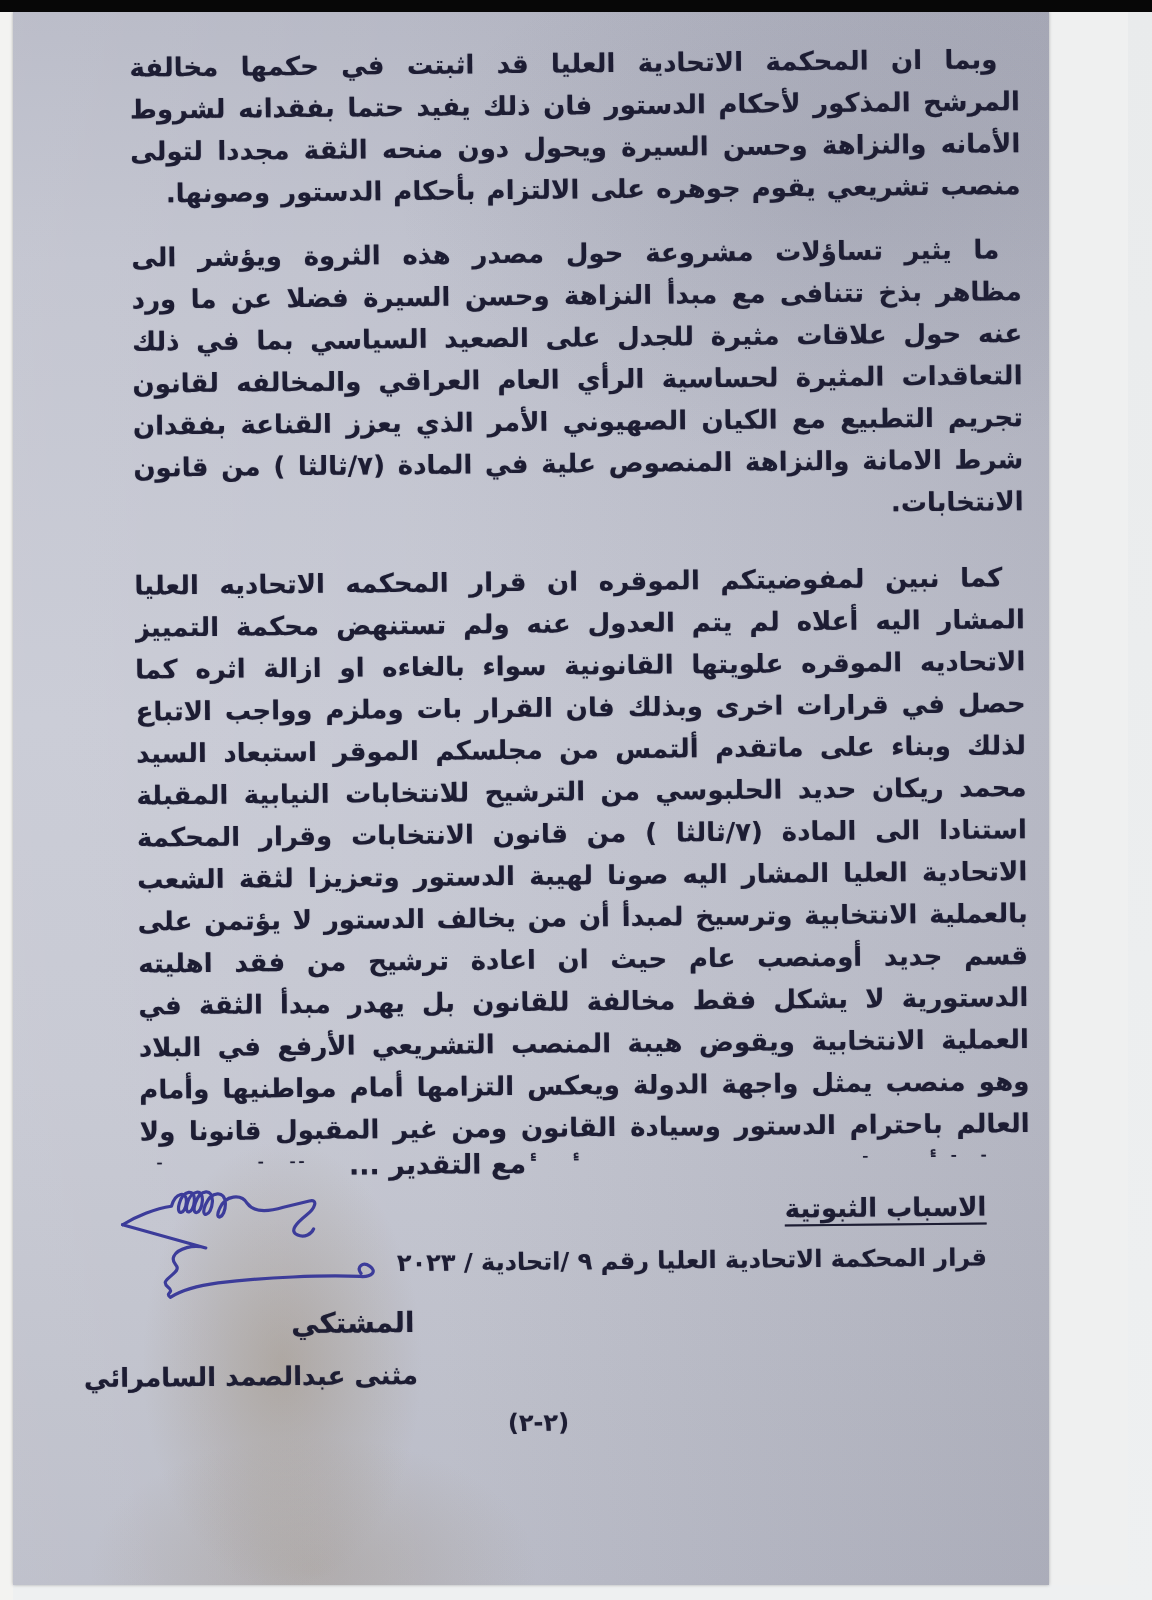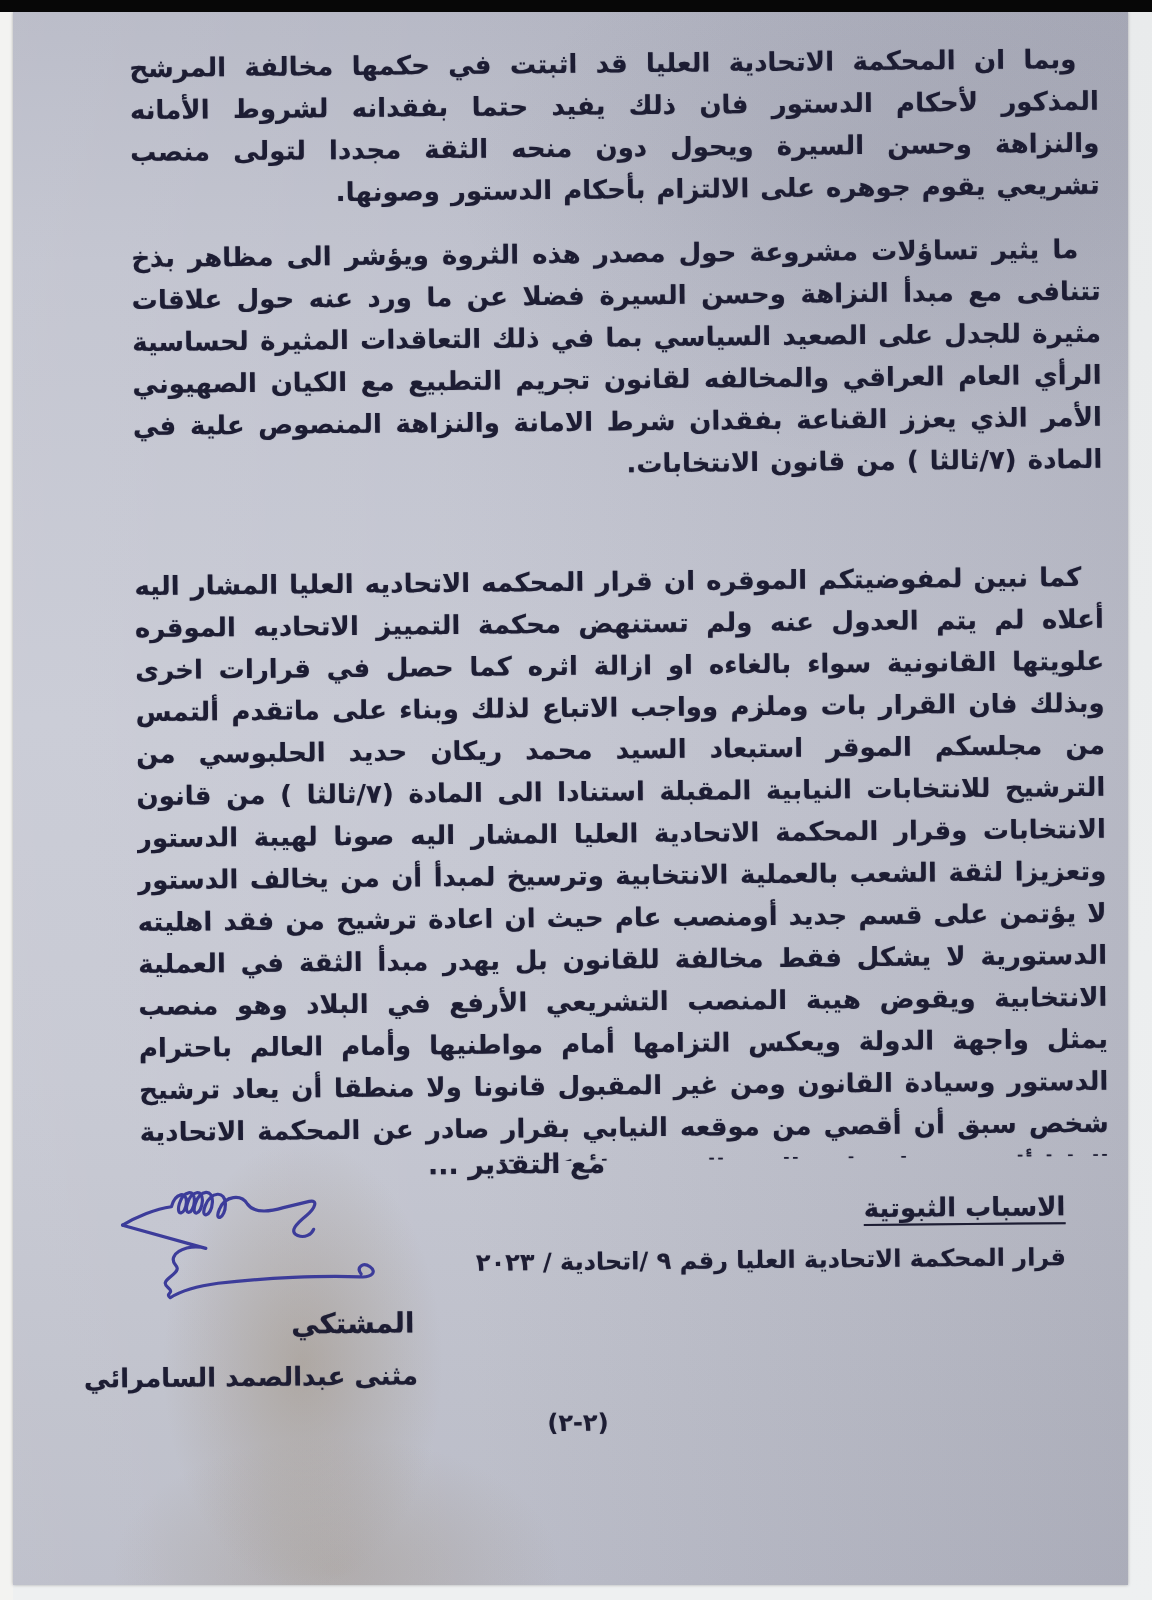--- a/index.html
+++ b/index.html
@@ -27,21 +27,21 @@
   }
   .right-strip{
     position:absolute;top:12px;right:0;width:24px;height:1588px;
     background:linear-gradient(180deg,#e9ebec,#eef0f1);
   }
   .bottom-strip{
     position:absolute;left:13px;right:24px;top:1585px;height:15px;
     background:#eef0f1;
   }
   .paper{
-    position:absolute;left:13px;top:12px;width:1115px;height:1573px;
+    position:absolute;left:13px;top:12px;width:1036px;height:1573px;
     background:
       radial-gradient(ellipse 200px 320px at 26% 86%, rgba(148,130,104,0.42), rgba(148,130,104,0) 70%),
       radial-gradient(ellipse 320px 190px at 29% 99%, rgba(150,132,106,0.30), rgba(150,132,106,0) 70%),
       radial-gradient(ellipse 600px 350px at 80% 12%, rgba(70,75,95,0.10), rgba(70,75,95,0) 75%),
       linear-gradient(88deg, rgba(255,255,255,0.10) 0%, rgba(255,255,255,0.03) 40%, rgba(40,40,60,0.06) 78%, rgba(40,40,60,0.10) 100%),
       linear-gradient(180deg,#b5b7c4 0%,#bfc1cd 16%,#c6c8d3 45%,#c3c5d0 68%,#bcbec9 88%,#b8bac6 100%);
     box-shadow:0 0 3px rgba(40,40,50,0.35);
   }
   .doc{
     position:absolute;inset:0;

